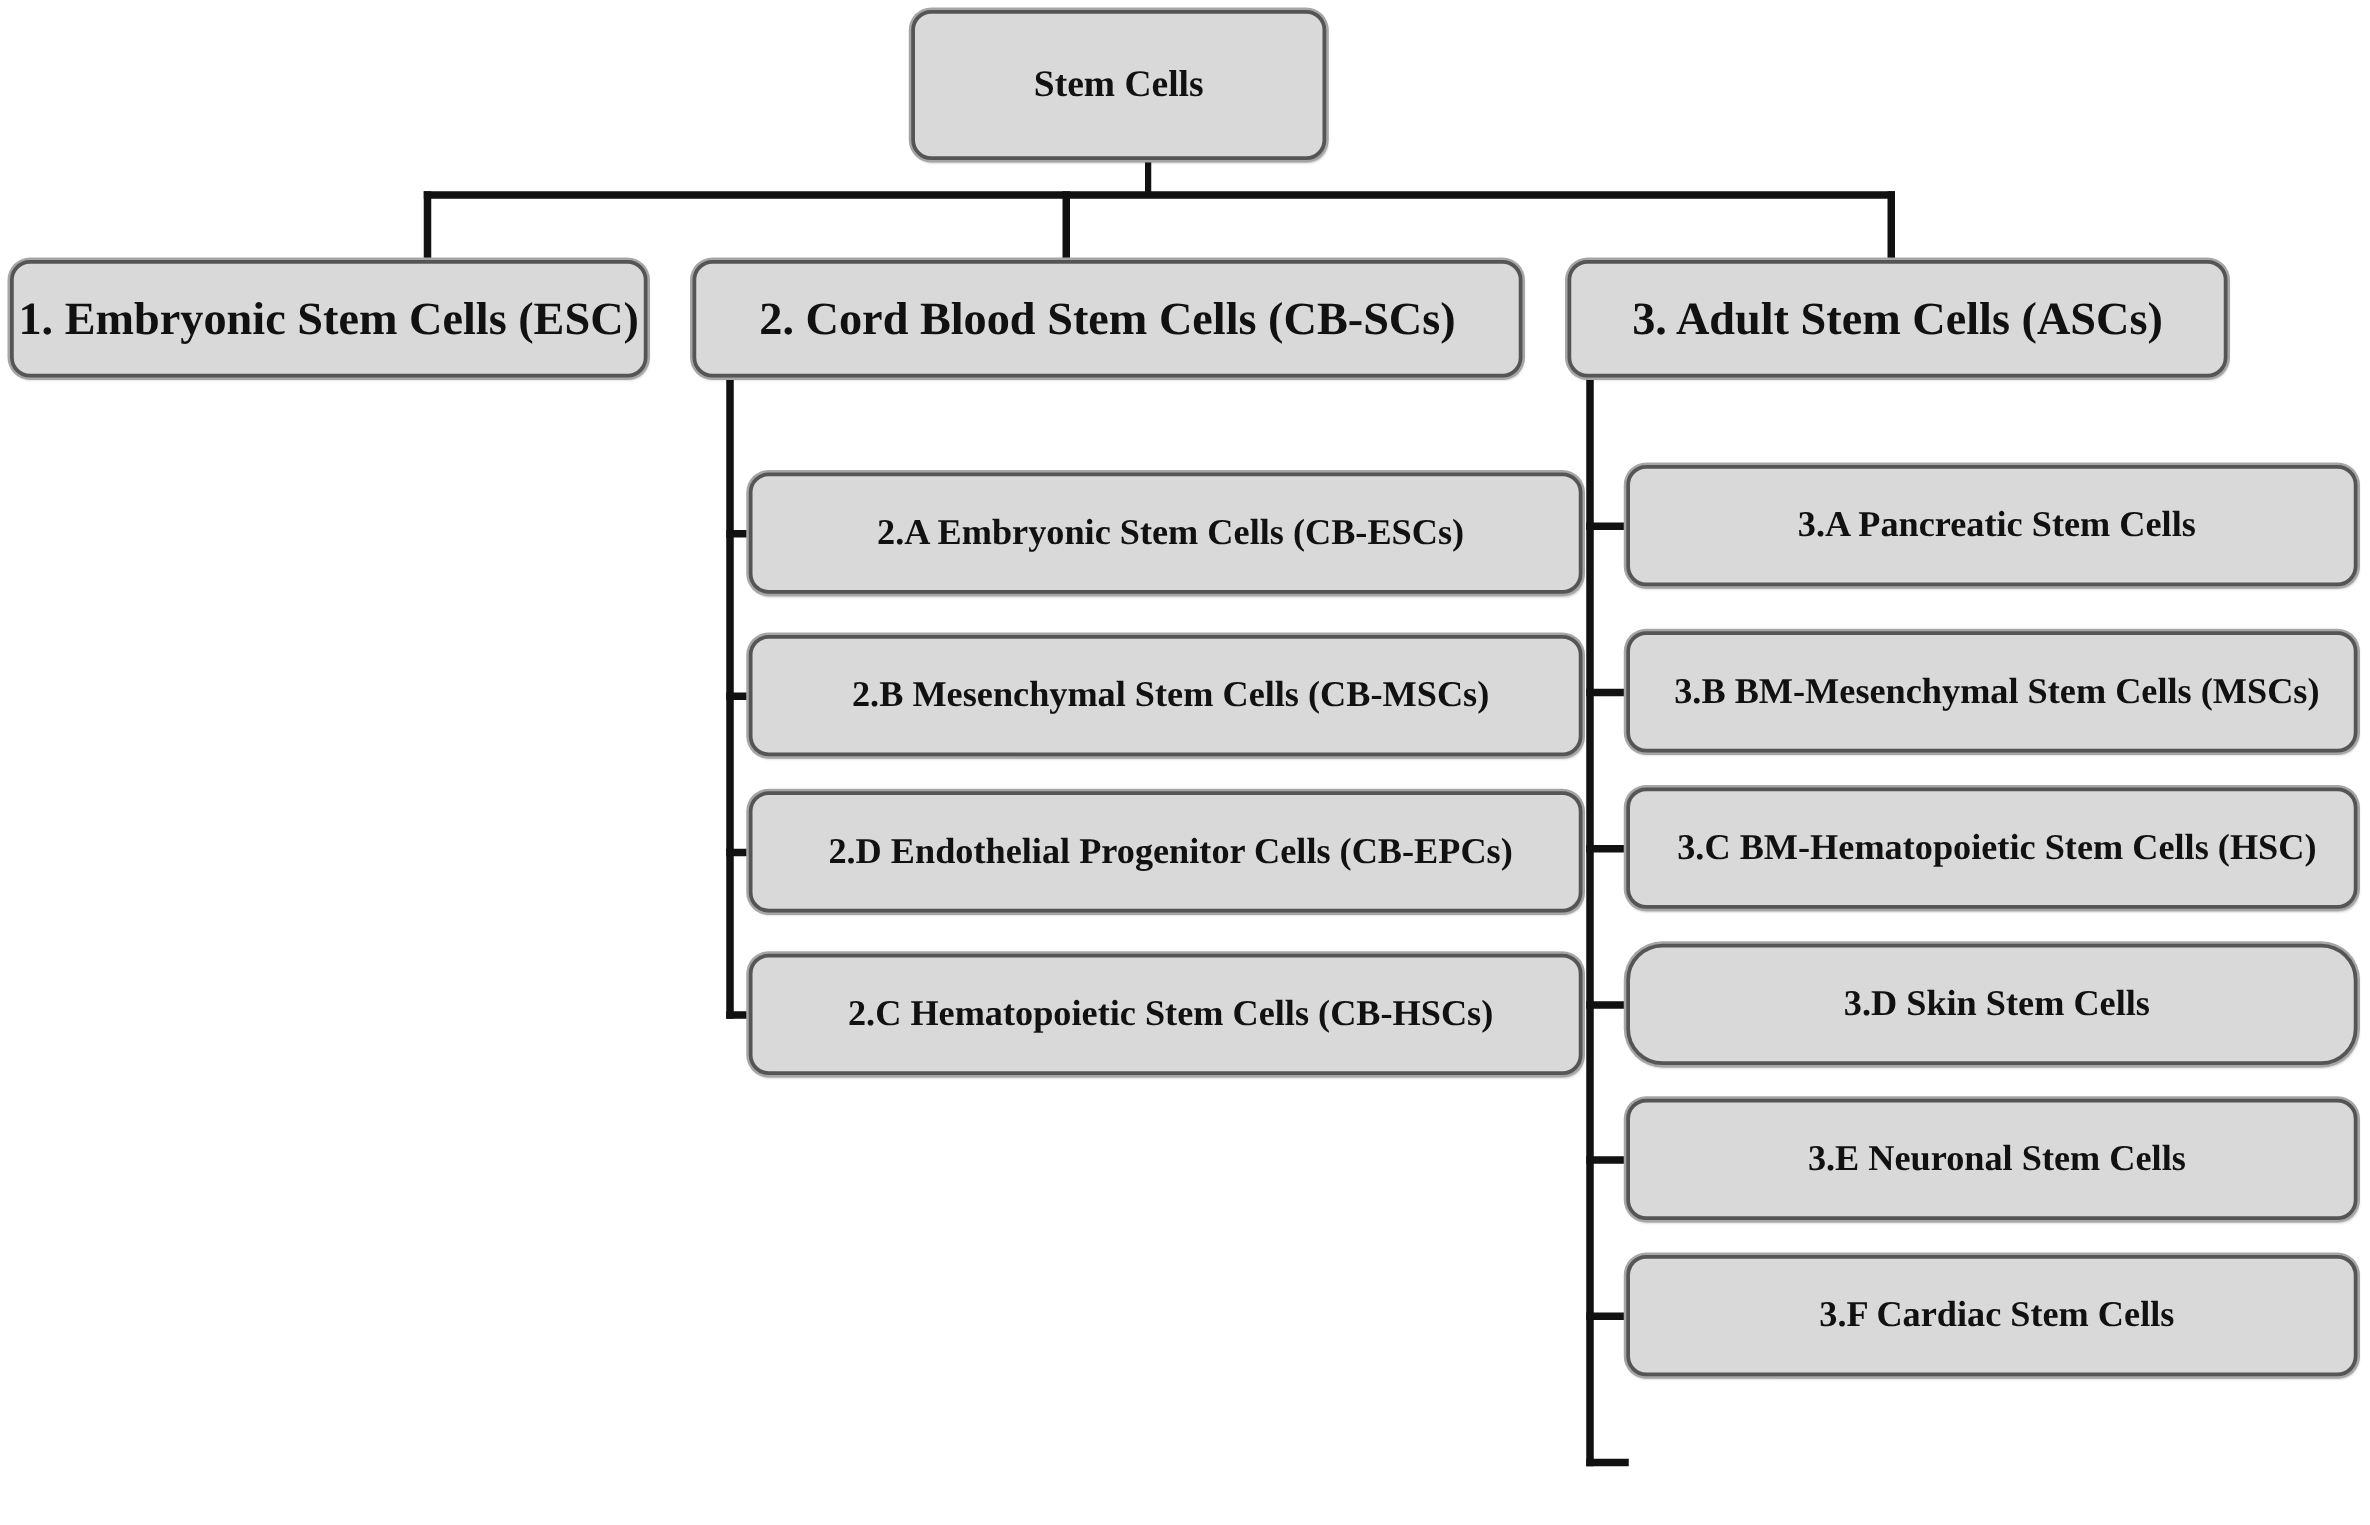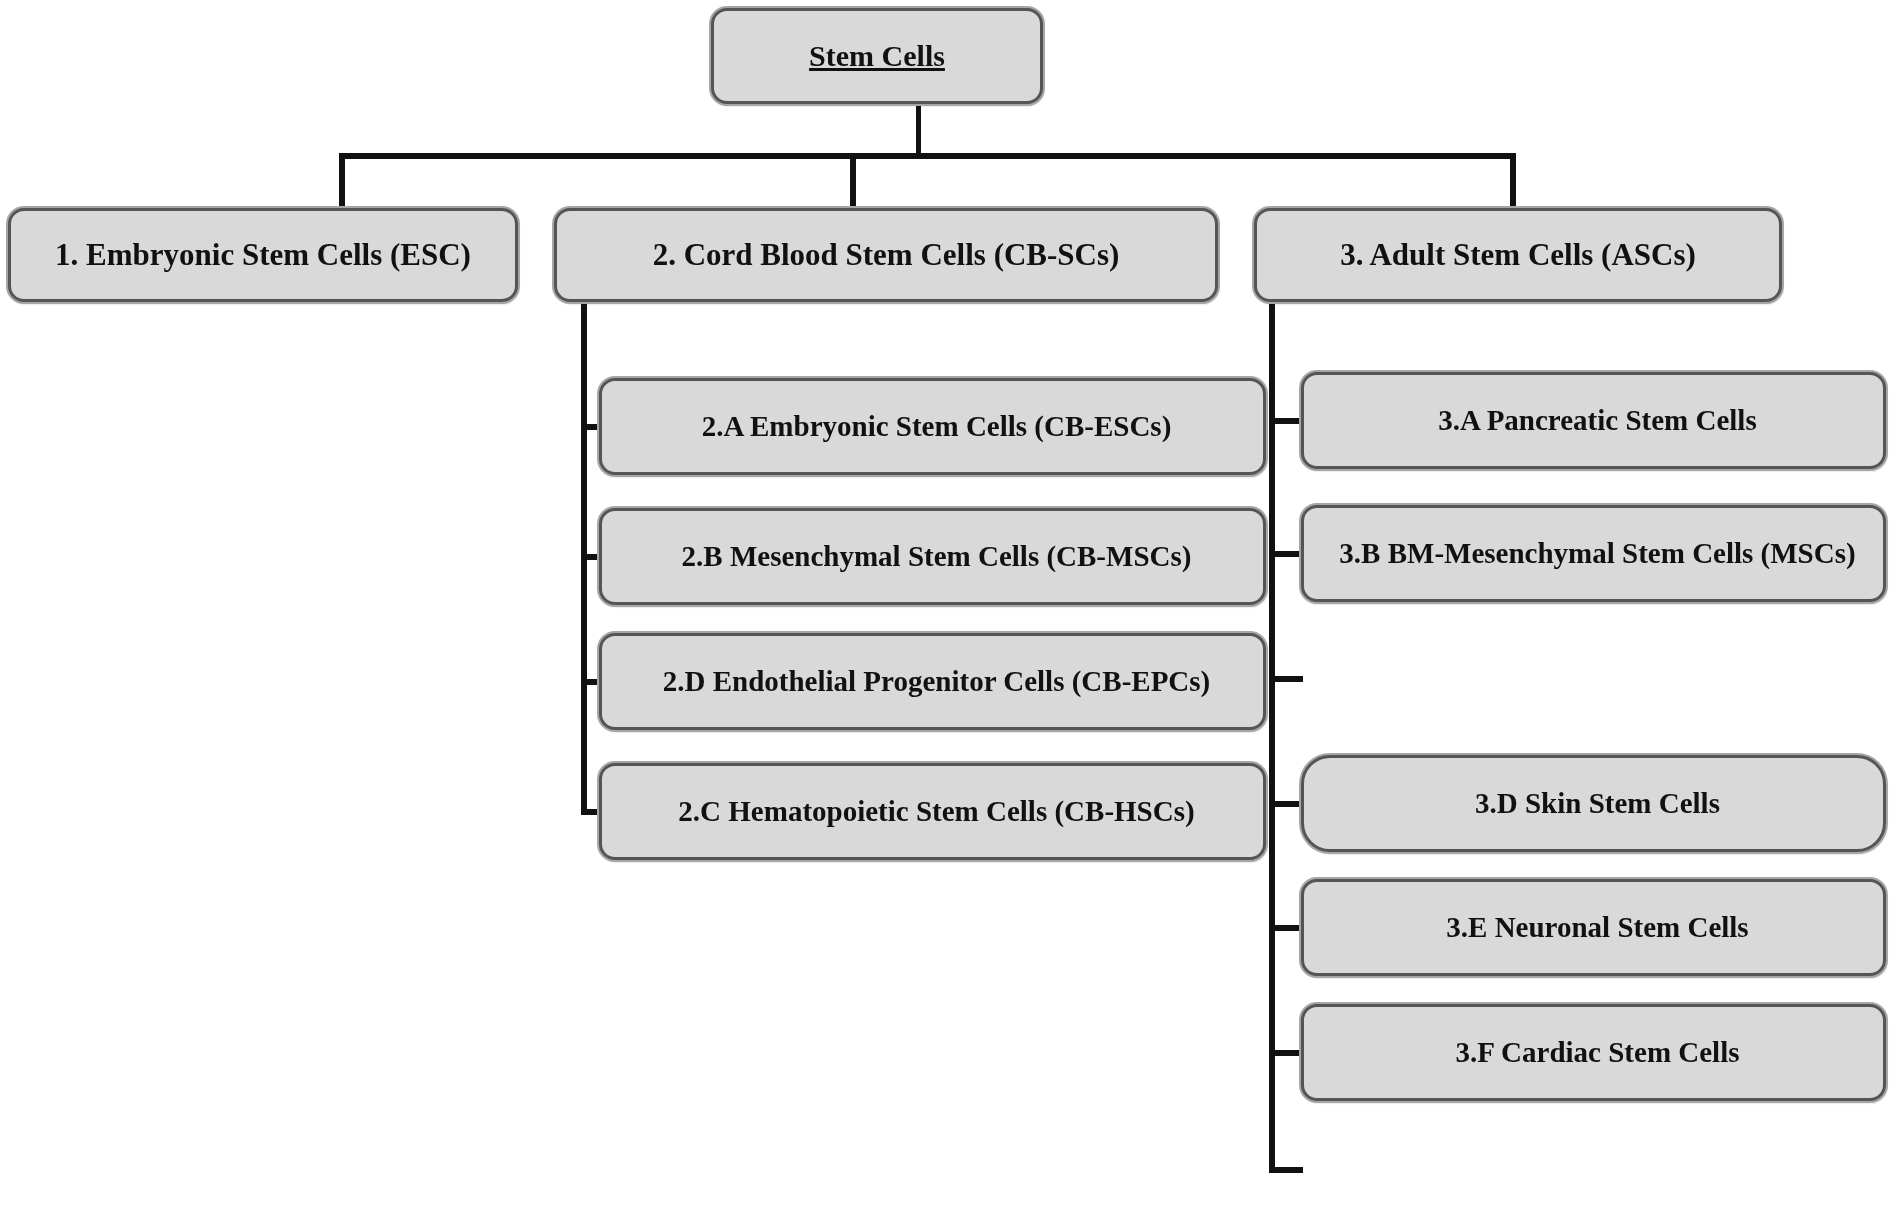--- a/index.html
+++ b/index.html
@@ -24,21 +24,21 @@
     box-shadow: 0 0 0 2px #a6a6a6, 1px 2px 2px rgba(0,0,0,0.25);
     color: #111111;
     font-weight: bold;
     display: flex;
     align-items: center;
     white-space: nowrap;
   }
   .node.centered { justify-content: center; text-align: center; }
   .node.leftalign { justify-content: center; padding-left: 8px; }
   .root-node  { font-size: 30px; }
-  .parent-node{ font-size: 31px; }
+  .parent-node{ font-size: 37px; }
   .child-node { font-size: 29px; }
   .line {
     position: absolute;
     background: #111111;
   }
 </style>
 </head>
 <body>
 
 <div class="canvas">
@@ -57,21 +57,21 @@
 
   <div class="line" style="left:1269px;top:302px; width:6px;  height:871px;"></div>
   <div class="line" style="left:1269px;top:418px; width:34px; height:6px;"></div>
   <div class="line" style="left:1269px;top:551px; width:34px; height:6px;"></div>
   <div class="line" style="left:1269px;top:676px; width:34px; height:6px;"></div>
   <div class="line" style="left:1269px;top:801px; width:34px; height:6px;"></div>
   <div class="line" style="left:1269px;top:925px; width:34px; height:6px;"></div>
   <div class="line" style="left:1269px;top:1050px;width:34px; height:6px;"></div>
   <div class="line" style="left:1269px;top:1167px;width:34px; height:6px;"></div>
 
-  <div class="node centered root-node" style="left:711px; top:8px; width:332px; height:96px;text-decoration:underline;">
+  <div class="node centered root-node" style="left:729px; top:8px; width:332px; height:120px;">
     <span>Stem Cells</span>
   </div>
 
   <div class="node centered parent-node" style="left:8px; top:208px; width:510px; height:94px;">
     <span>1. Embryonic Stem Cells (ESC)</span>
   </div>
 
   <div class="node centered parent-node" style="left:554px; top:208px; width:664px; height:94px;">
     <span>2. Cord Blood Stem Cells (CB-SCs)</span>
   </div>
@@ -97,20 +97,23 @@
   </div>
 
   <div class="node leftalign child-node" style="left:1301px; top:372px; width:585px; height:97px;">
     <span>3.A Pancreatic Stem Cells</span>
   </div>
 
   <div class="node leftalign child-node" style="left:1301px; top:505px; width:585px; height:97px;">
     <span>3.B BM-Mesenchymal Stem Cells (MSCs)</span>
   </div>
 
+  <div class="node leftalign child-node" style="left:1301px; top:630px; width:585px; height:97px;">
+    <span>3.C BM-Hematopoietic Stem Cells (HSC)</span>
+  </div>
 
   <div class="node leftalign child-node" style="left:1301px; top:755px; width:585px; height:97px;border-radius:29px;">
     <span>3.D Skin Stem Cells</span>
   </div>
 
   <div class="node leftalign child-node" style="left:1301px; top:879px; width:585px; height:97px;">
     <span>3.E Neuronal Stem Cells</span>
   </div>
 
   <div class="node leftalign child-node" style="left:1301px; top:1004px; width:585px; height:97px;">

